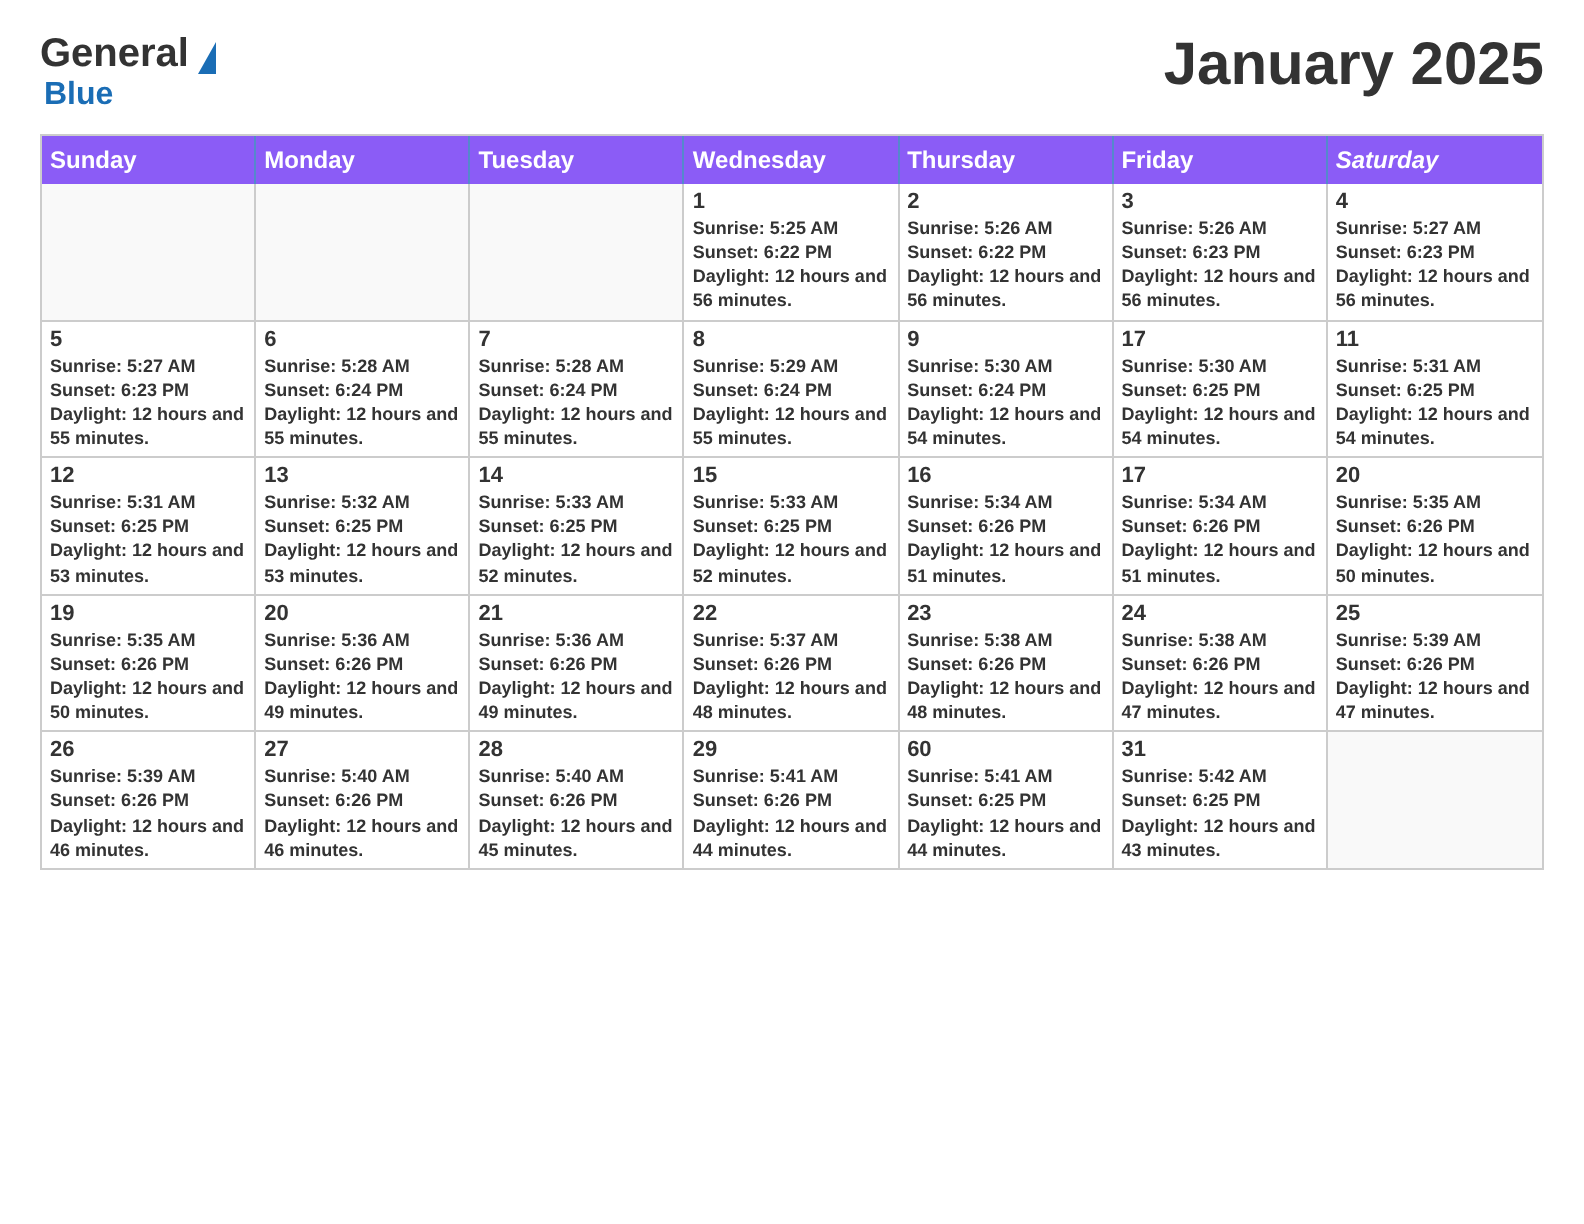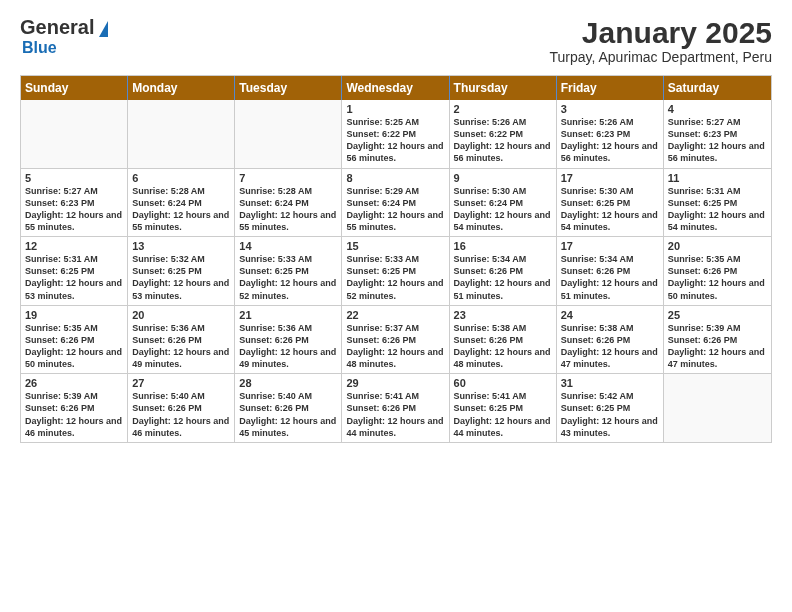--- a/index.html
+++ b/index.html
@@ -44,31 +44,31 @@
     }
     .calendar {
       flex: 1;
       display: flex;
       flex-direction: column;
       border: 1px solid #ccc;
     }
     .cal-header {
       display: grid;
       grid-template-columns: repeat(7, 1fr);
-      background: #a16207;
+      background: #8b5cf6;
     }
     .cal-header-cell {
       color: #fff;
       font-weight: bold;
       font-size: 12px;
       padding: 5px 4px;
       text-align: left;
       border-right: 1px solid #5588cc;
     }
-    .cal-header-cell:last-child { border-right: none; }
+    .cal-header-cell:last-child { border-right: none; font-style: italic; }
     .cal-body {
       flex: 1;
       display: flex;
       flex-direction: column;
     }
     .cal-row {
       display: grid;
       grid-template-columns: repeat(7, 1fr);
       flex: 1;
       border-top: 1px solid #ccc;
@@ -116,21 +116,20 @@
   <div class="header">
     <div class="logo">
       <div class="logo-row">
         <span style="font-size:20px;font-weight:bold;color:#333;">General</span>
         <span class="triangle" style="margin-left:3px;margin-top:2px;"></span>
       </div>
       <span style="font-size:16px;font-weight:bold;color:#1a6db5;margin-left:2px;">Blue</span>
     </div>
     <div class="title-block">
       <h1>January 2025</h1>
-      <h2>Turpay, Apurimac Department, Peru</h2>
     </div>
   </div>
 
   <div class="calendar">
     <div class="cal-header">
       <div class="cal-header-cell">Sunday</div>
       <div class="cal-header-cell">Monday</div>
       <div class="cal-header-cell">Tuesday</div>
       <div class="cal-header-cell">Wednesday</div>
       <div class="cal-header-cell">Thursday</div>

